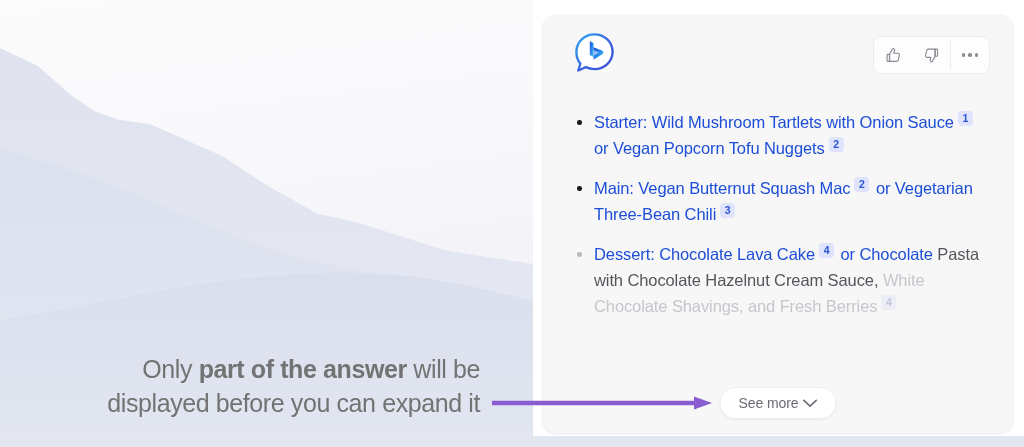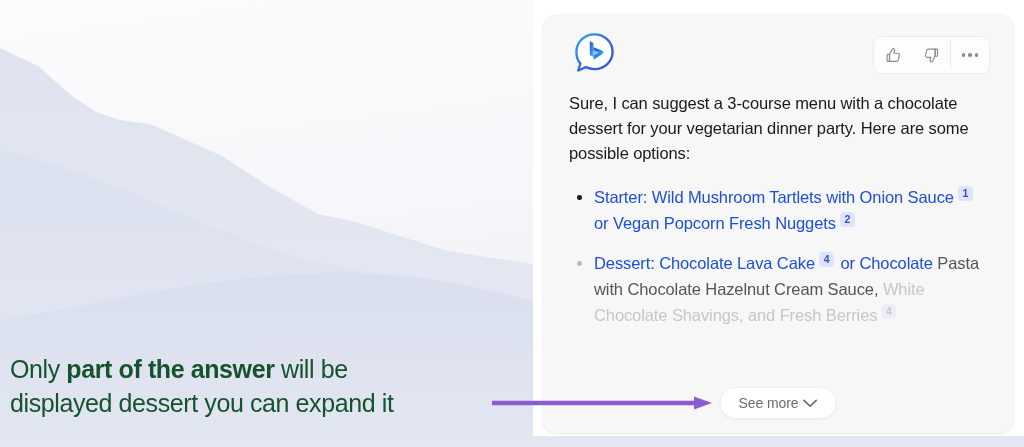--- a/index.html
+++ b/index.html
@@ -207,22 +207,23 @@
   }
 
   
   #annotation {
     position: absolute;
     left: 10px;
     top: 352px;
     width: 470px;
     font-size: 25px;
     line-height: 34px;
-    color: #14532d;
+    color: #737373;
     letter-spacing: -0.4px;
+    text-align: right;
   }
   #annotation b { font-weight: bold; }
 
   #arrow {
     position: absolute;
     left: 490px;
     top: 395px;
     width: 226px;
     height: 16px;
   }
@@ -304,31 +305,36 @@
             <i></i>
             <i></i>
             <i></i>
           </span>
       </div>
     </div>
   </div>
 
   <div id="card-body">
 
-    <p id="intro">Sure, I can suggest a 3-course menu with a chocolate dessert for your vegetarian dinner party. Here are some possible options:</p>
 
     <ul id="menu-list">
 
       <li>
         <span class="t-1">Starter:</span>
         <span class="dish t-1">Wild Mushroom Tartlets with Onion Sauce</span><span class="cite">1</span>
         <span class="t-1">or</span>
-        <span class="dish t-1">Vegan Popcorn Fresh Nuggets</span><span class="cite">2</span>
+        <span class="dish t-1">Vegan Popcorn Tofu Nuggets</span><span class="cite">2</span>
       </li>
 
+      <li>
+        <span class="t-1">Main:</span>
+        <span class="dish t-1">Vegan Butternut Squash Mac</span><span class="cite">2</span>
+        <span class="t-1">or</span>
+        <span class="dish t-1">Vegetarian Three-Bean Chili</span><span class="cite">3</span>
+      </li>
 
       <li class="faded">
         <span class="t-1">Dessert:</span>
         <span class="dish t-1">Chocolate Lava Cake</span><span class="cite">4</span>
         <span class="t-1">or</span>
         <span class="dish t-1">Chocolate</span>
         <span class="dish t-2">Pasta with Chocolate Hazelnut Cream Sauce,</span>
         <span class="dish t-3">White Chocolate Shavings, and Fresh Berries</span><span class="cite dimmer">4</span>
       </li>
 
@@ -340,19 +346,19 @@
   <div id="see-more">
     <span id="see-more-label">See more</span>
     <svg width="15" height="9" viewBox="0 0 15 9" fill="none" stroke="#6b6b73" stroke-width="1.6" stroke-linecap="round" stroke-linejoin="round">
       <path d="M1.3 1.4 L7.5 7.2 L13.7 1.4"></path>
     </svg>
   </div>
 </div>
 
 <div id="annotation">
   <span>Only </span><b>part of the answer</b><span> will be</span><br>
-  <span>displayed dessert you can expand it</span>
+  <span>displayed before you can expand it</span>
 </div>
 
 <svg id="arrow" viewBox="0 0 226 16">
   <line x1="2" y1="8" x2="206" y2="8" stroke="#8a5cd1" stroke-width="4.6" stroke-linecap="butt"></line>
   <path d="M204 1.5 L222 8 L204 14.5 Z" fill="#8a5cd1"></path>
 </svg>
 
 </body></html>

